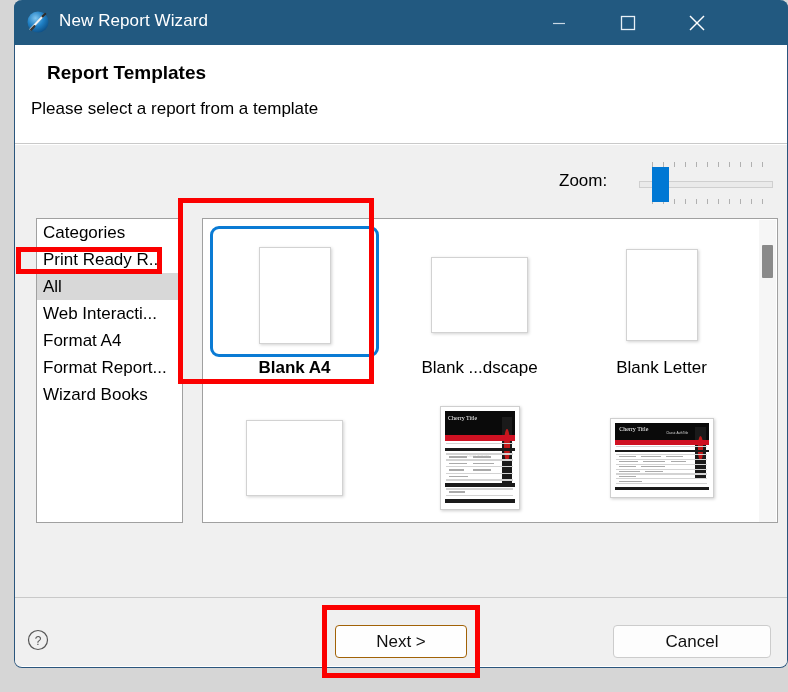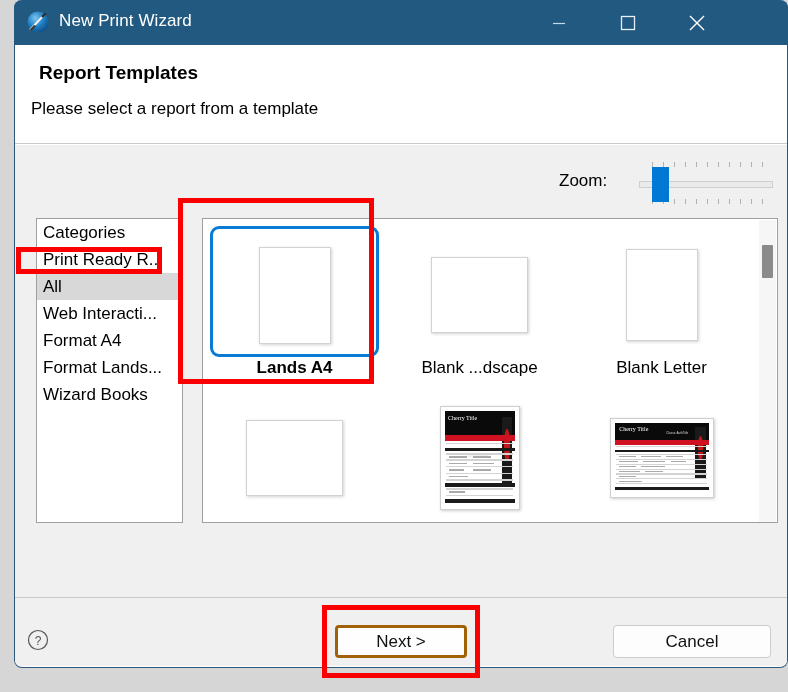--- a/index.html
+++ b/index.html
@@ -53,21 +53,21 @@
 
   
   .header {
     position: absolute; left: 0; top: 45px;
     width: 772px; height: 99px;
     background: #ffffff;
     border-bottom: 1px solid #c9c9c9;
     box-sizing: border-box;
   }
   .header-title {
-    position: absolute; left: 24px; top: 17px;
+    position: absolute; left: 32px; top: 17px;
     font-size: 19px; font-weight: bold; color: #000;
   }
   .header-sub {
     position: absolute; left: 16px; top: 54px;
     font-size: 17px; color: #000;
   }
 
   
   .body {
     position: absolute; left: 0; top: 145px;
@@ -220,21 +220,21 @@
     border: 1px solid #cccccc;
     border-radius: 4px;
     font-family: "Liberation Sans", sans-serif;
     font-size: 17px;
     color: #101010;
     display: flex; align-items: center; justify-content: center;
     box-sizing: border-box;
     cursor: default;
   }
   .btn.disabled { color: #9b9b9b; background: #f7f7f7; border-color: #e0e0e0; }
-  .btn.default { border: 3px solid #a16207; background: #fefefe; }
+  .btn.default { border: 1px solid #a16207; background: #fefefe; }
   #btn-back   { left: 196px; width: 132px; }
   #btn-next   { left: 335px; width: 132px; }
   #btn-finish { left: 474px; width: 132px; }
   #btn-cancel { left: 613px; width: 158px; }
 
   
   .annot {
     position: absolute;
     border: 5px solid #fb0000;
     box-sizing: border-box;
@@ -285,33 +285,33 @@
       <div class="zoom-track"></div>
       <div class="zoom-thumb"></div>
     </div>
 
     <div class="categories">
       <div class="cat-item">Categories</div>
       <div class="cat-item">Print Ready R...</div>
       <div class="cat-item selected">All</div>
       <div class="cat-item">Web Interacti...</div>
       <div class="cat-item">Format A4</div>
-      <div class="cat-item">Format Lands...</div>
+      <div class="cat-item">Format Report...</div>
       <div class="cat-item">Wizard Books</div>
     </div>
 
     <div class="templates">
       <div class="tpl-grid">
 
         <div class="tpl-cell selected" style="left:4px; top:6px;">
           <div class="tpl-sel-box"></div>
           <div class="tpl-thumb-wrap">
             <div class="page-blank page-portrait"></div>
           </div>
-          <div class="tpl-caption">Lands A4</div>
+          <div class="tpl-caption">Blank A4</div>
         </div>
 
         <div class="tpl-cell" style="left:189px; top:6px;">
           <div class="tpl-thumb-wrap">
             <div class="page-blank page-landscape"></div>
           </div>
           <div class="tpl-caption">Blank ...dscape</div>
         </div>
 
         <div class="tpl-cell" style="left:371px; top:6px;">
@@ -425,21 +425,21 @@
           <stop offset="0%" stop-color="#7fc4ef"></stop>
           <stop offset="55%" stop-color="#1e7fc4"></stop>
           <stop offset="100%" stop-color="#0d4f86"></stop>
         </radialGradient>
       </defs>
       <circle cx="12" cy="12" r="10.5" fill="url(#g1)"></circle>
       <path d="M4.6 19.2 L18.6 4.4" stroke="#f2f2f2" stroke-width="2.1" stroke-linecap="round"></path>
       <path d="M5.2 19.6 L8.4 16.2" stroke="#3a3a3a" stroke-width="2.4" stroke-linecap="round"></path>
       <path d="M16.6 6.4 L19.2 3.9" stroke="#2b2b2b" stroke-width="2.2" stroke-linecap="round"></path>
     </svg>
-    <div class="title-text">New Print Wizard</div>
+    <div class="title-text">New Report Wizard</div>
 
     <div class="winbtn" id="btn-min">
       <svg width="14" height="14" viewBox="0 0 14 14">
         <line x1="1" y1="7.5" x2="13" y2="7.5" stroke="#c9d8e4" stroke-width="1.2"></line>
       </svg>
     </div>
     <div class="winbtn" id="btn-max">
       <svg width="16" height="16" viewBox="0 0 16 16">
         <rect x="1.5" y="1.5" width="13" height="13" fill="none" stroke="#e8f0f6" stroke-width="1.3"></rect>
       </svg>

